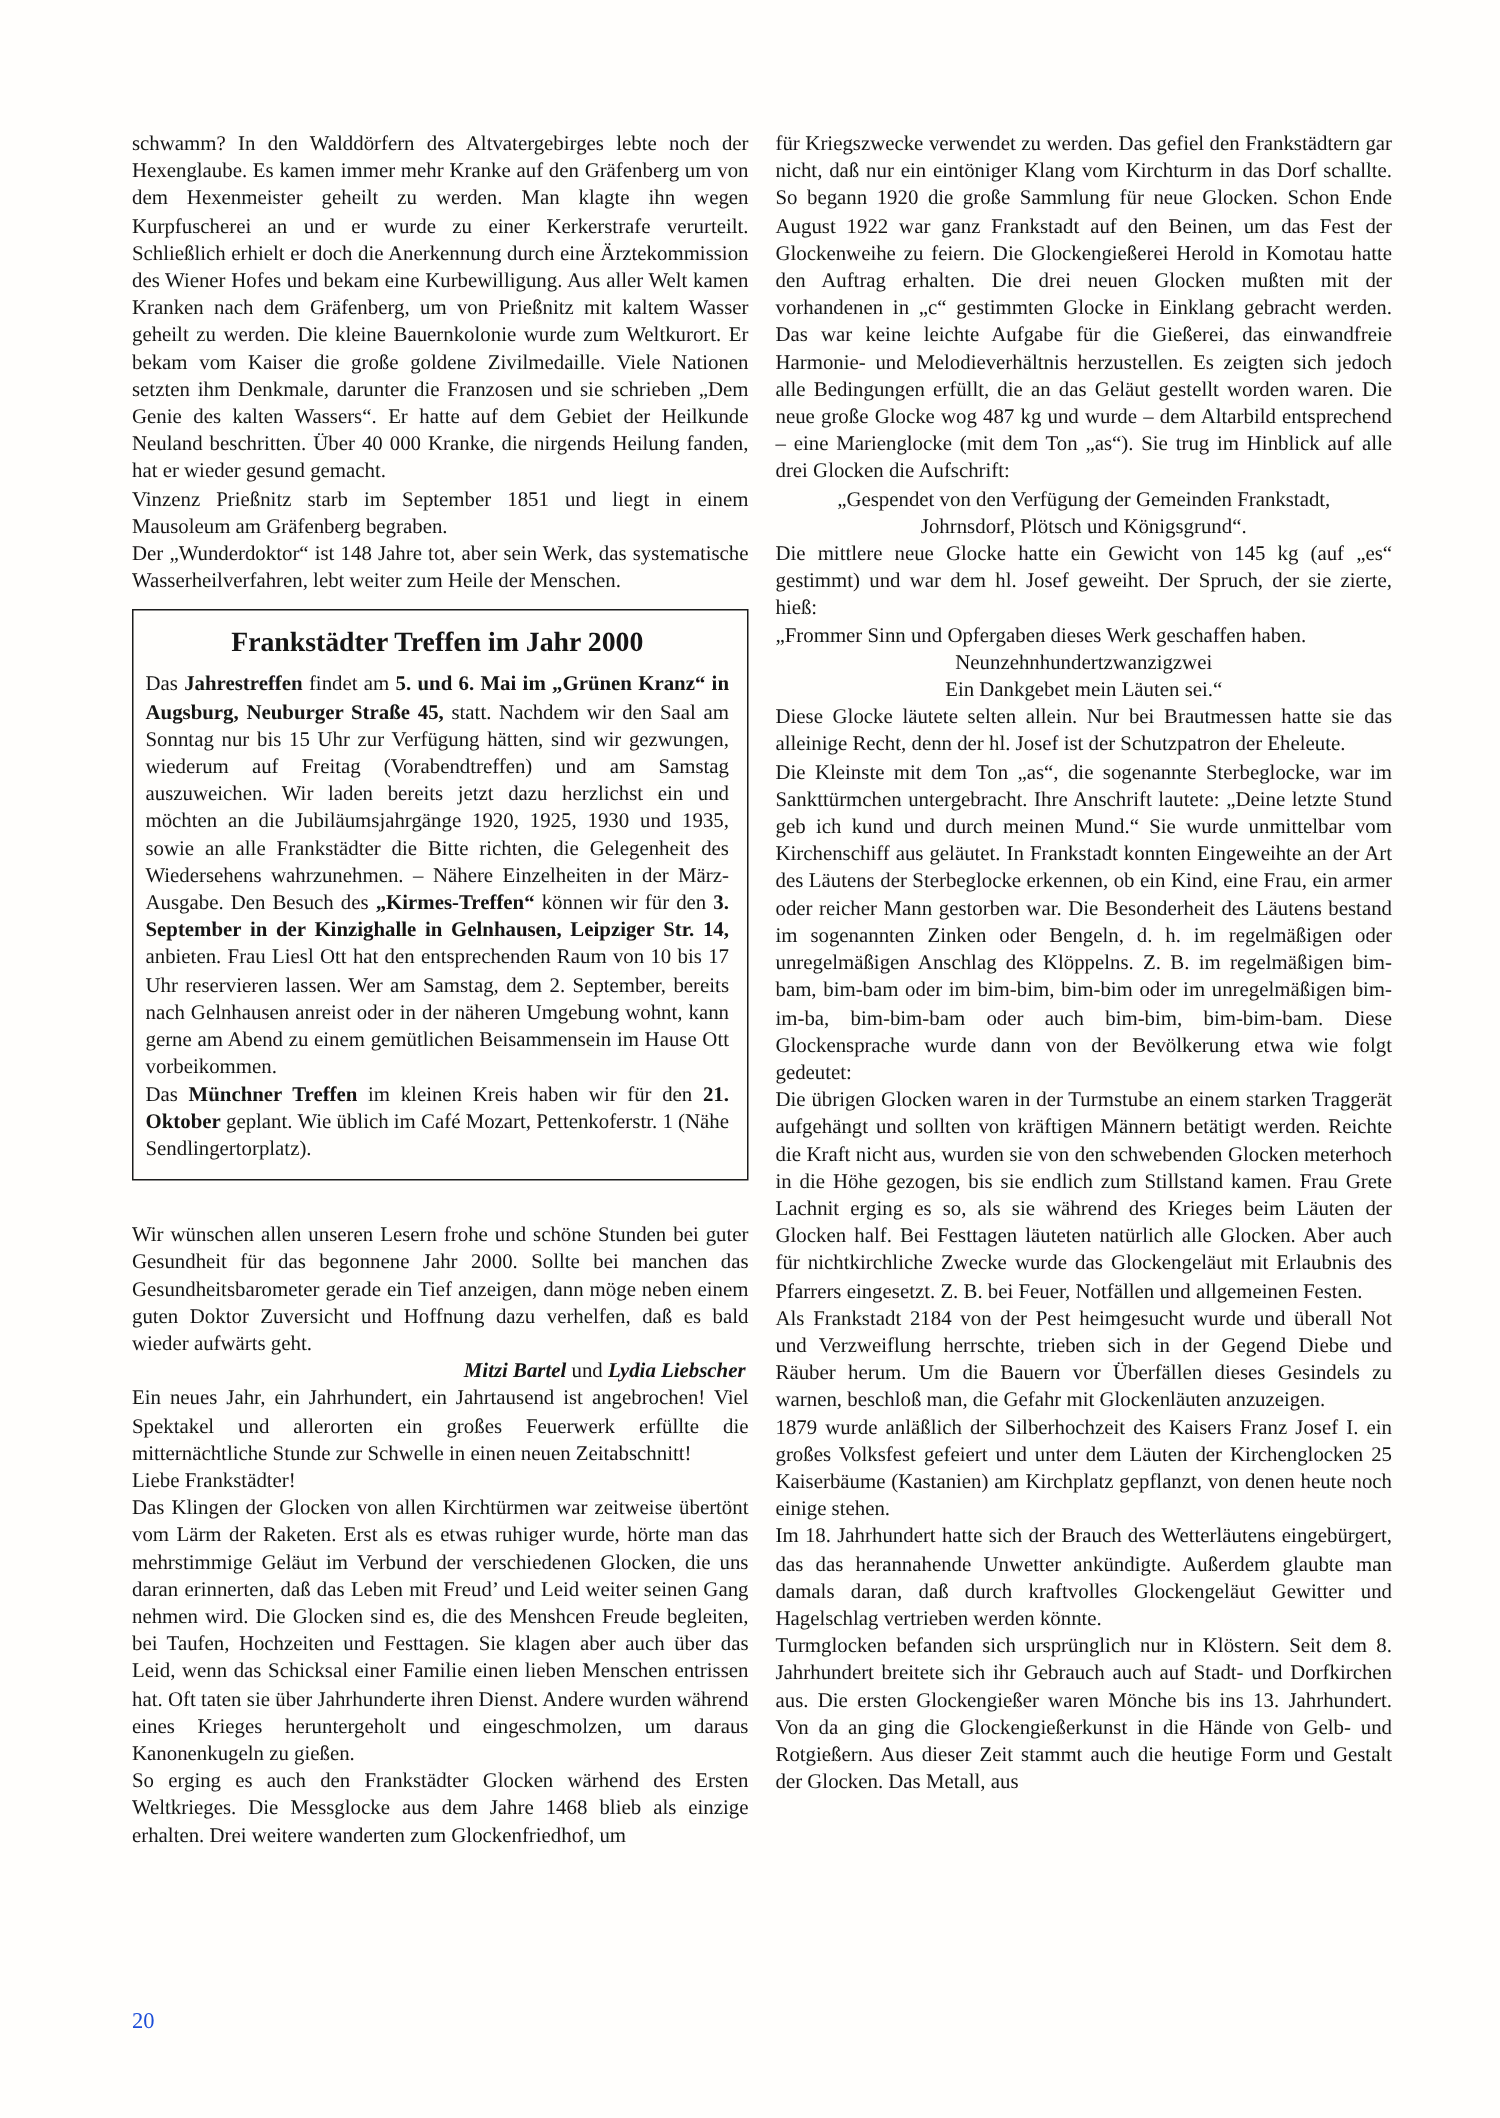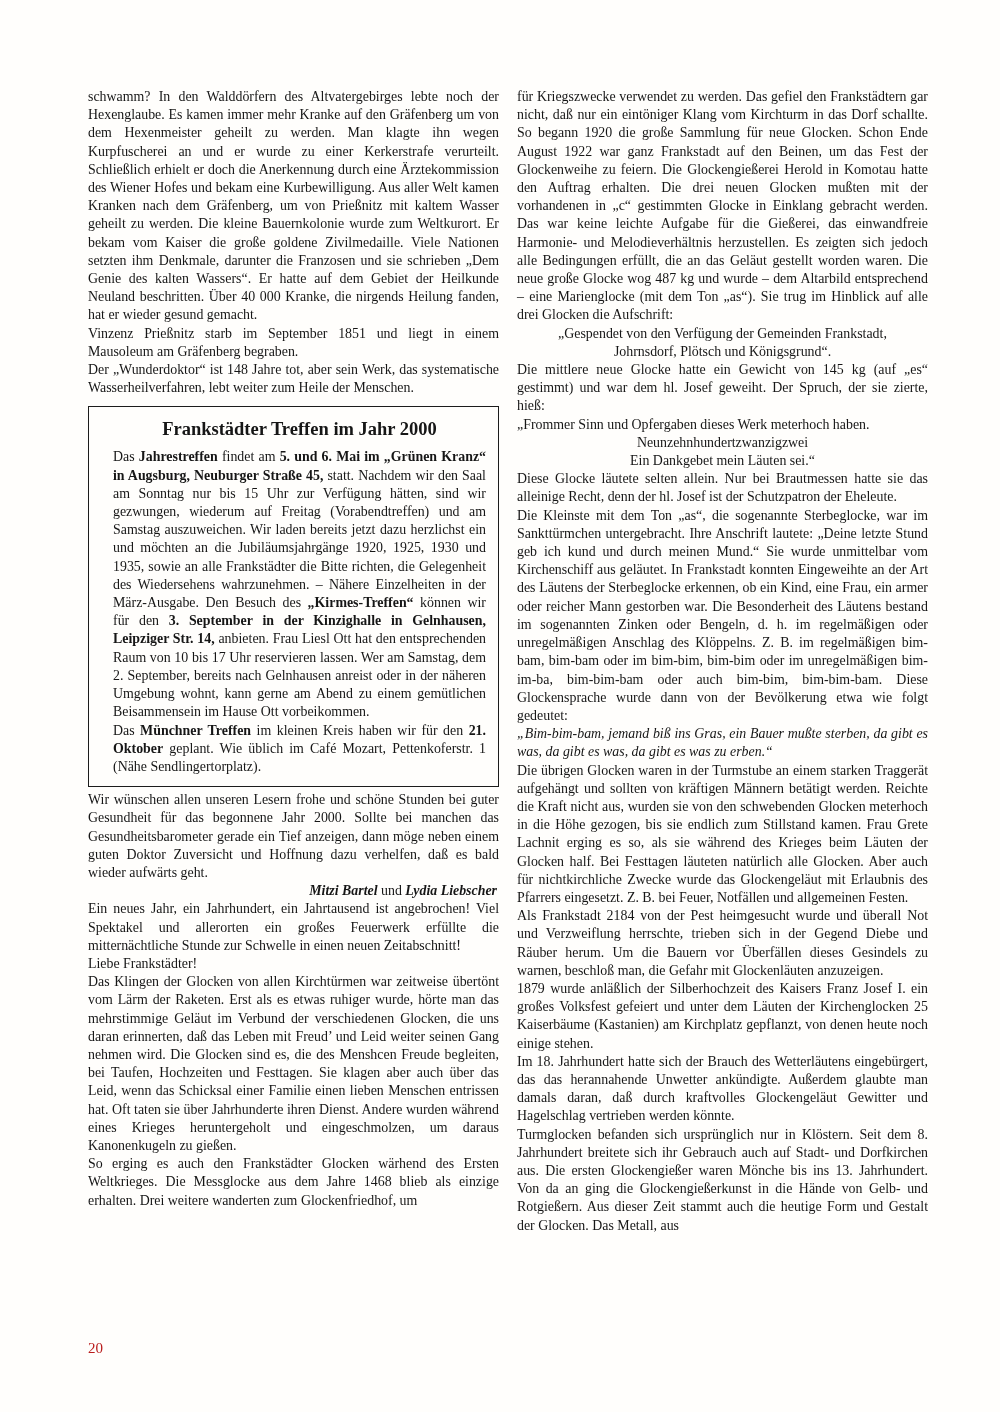--- a/index.html
+++ b/index.html
@@ -25,39 +25,39 @@
     font-size:13.9px;
     line-height:18.2px;
     text-align:justify;
     hyphens:auto;
     -webkit-hyphens:auto;
   }
   .b{font-weight:bold;}
   .i{font-style:italic;font-weight:bold;}
   .box{
     border:1.6px solid #1c1c1c;
-    margin:9px 0 4px 0;
-    padding:6px 12px 10px 24px;
+    margin:9px 0 28px 0;
+    padding:6px 12px 10px 8px;
   }
   .box-title{
     text-align:center;
     font-weight:bold;
     font-size:18.5px;
     line-height:24px;
     margin:4px 0 7px 0;
   }
   .sig{text-align:right;padding-right:2px;}
   .center{text-align:center;}
   .italic-para{font-style:italic;}
   .page-number{
     position:absolute;
     left:88px; top:1340px;
     font-size:15px;
     font-family:"Liberation Serif", serif;
-    color:#b91c1c;
+    color:#1d4ed8;
   }
 </style>
 </head>
 <body>
 
 <div class="page">
   <div class="columns">
 
     <div class="col">
       <p>schwamm? In den Walddörfern des Altvatergebirges lebte noch der Hexenglaube. Es kamen immer mehr Kranke auf den Gräfenberg um von dem Hexenmeister geheilt zu werden. Man klagte ihn wegen Kurpfuscherei an und er wurde zu einer Kerkerstrafe verurteilt. Schließlich erhielt er doch die Anerkennung durch eine Ärztekommission des Wiener Hofes und bekam eine Kurbewilligung. Aus aller Welt kamen Kranken nach dem Gräfenberg, um von Prießnitz mit kaltem Wasser geheilt zu werden. Die kleine Bauernkolonie wurde zum Weltkurort. Er bekam vom Kaiser die große goldene Zivilmedaille. Viele Nationen setzten ihm Denkmale, darunter die Franzosen und sie schrieben „Dem Genie des kalten Wassers“. Er hatte auf dem Gebiet der Heilkunde Neuland beschritten. Über 40 000 Kranke, die nirgends Heilung fanden, hat er wieder gesund gemacht.</p>
@@ -76,26 +76,25 @@
       <p>Liebe Frankstädter!</p>
       <p>Das Klingen der Glocken von allen Kirchtürmen war zeitweise übertönt vom Lärm der Raketen. Erst als es etwas ruhiger wurde, hörte man das mehrstimmige Geläut im Verbund der verschiedenen Glocken, die uns daran erinnerten, daß das Leben mit Freud’ und Leid weiter seinen Gang nehmen wird. Die Glocken sind es, die des Menshcen Freude begleiten, bei Taufen, Hochzeiten und Festtagen. Sie klagen aber auch über das Leid, wenn das Schicksal einer Familie einen lieben Menschen entrissen hat. Oft taten sie über Jahrhunderte ihren Dienst. Andere wurden während eines Krieges heruntergeholt und eingeschmolzen, um daraus Kanonenkugeln zu gießen.</p>
       <p>So erging es auch den Frankstädter Glocken wärhend des Ersten Weltkrieges. Die Messglocke aus dem Jahre 1468 blieb als einzige erhalten. Drei weitere wanderten zum Glockenfriedhof, um</p>
     </div>
 
     <div class="col">
       <p>für Kriegszwecke verwendet zu werden. Das gefiel den Frankstädtern gar nicht, daß nur ein eintöniger Klang vom Kirchturm in das Dorf schallte. So begann 1920 die große Sammlung für neue Glocken. Schon Ende August 1922 war ganz Frankstadt auf den Beinen, um das Fest der Glockenweihe zu feiern. Die Glockengießerei Herold in Komotau hatte den Auftrag erhalten. Die drei neuen Glocken mußten mit der vorhandenen in „c“ gestimmten Glocke in Einklang gebracht werden. Das war keine leichte Aufgabe für die Gießerei, das einwandfreie Harmonie- und Melodieverhältnis herzustellen. Es zeigten sich jedoch alle Bedingungen erfüllt, die an das Geläut gestellt worden waren. Die neue große Glocke wog 487 kg und wurde – dem Altarbild entsprechend – eine Marienglocke (mit dem Ton „as“). Sie trug im Hinblick auf alle drei Glocken die Aufschrift:</p>
       <p class="center">„Gespendet von den Verfügung der Gemeinden Frankstadt,</p>
       <p class="center">Johrnsdorf, Plötsch und Königsgrund“.</p>
       <p>Die mittlere neue Glocke hatte ein Gewicht von 145 kg (auf „es“ gestimmt) und war dem hl. Josef geweiht. Der Spruch, der sie zierte, hieß:</p>
-      <p>„Frommer Sinn und Opfergaben dieses Werk meterhoch haben.</p>
+      <p>„Frommer Sinn und Opfergaben dieses Werk geschaffen haben.</p>
       <p class="center">Neunzehnhundertzwanzigzwei</p>
       <p class="center">Ein Dankgebet mein Läuten sei.“</p>
       <p>Diese Glocke läutete selten allein. Nur bei Brautmessen hatte sie das alleinige Recht, denn der hl. Josef ist der Schutzpatron der Eheleute.</p>
       <p>Die Kleinste mit dem Ton „as“, die sogenannte Sterbeglocke, war im Sankttürmchen untergebracht. Ihre Anschrift lautete: „Deine letzte Stund geb ich kund und durch meinen Mund.“ Sie wurde unmittelbar vom Kirchenschiff aus geläutet. In Frankstadt konnten Eingeweihte an der Art des Läutens der Sterbeglocke erkennen, ob ein Kind, eine Frau, ein armer oder reicher Mann gestorben war. Die Besonderheit des Läutens bestand im sogenannten Zinken oder Bengeln, d. h. im regelmäßigen oder unregelmäßigen Anschlag des Klöppelns. Z. B. im regelmäßigen bim-bam, bim-bam oder im bim-bim, bim-bim oder im unregelmäßigen bim-im-ba, bim-bim-bam oder auch bim-bim, bim-bim-bam. Diese Glockensprache wurde dann von der Bevölkerung etwa wie folgt gedeutet:</p>
-      <p class="italic-para">„Bim-bim-bam, jemand biß ins Gras, ein Bauer mußte sterben, da gibt es was, da gibt es was, da gibt es was zu erben.“</p>
       <p>Die übrigen Glocken waren in der Turmstube an einem starken Traggerät aufgehängt und sollten von kräftigen Männern betätigt werden. Reichte die Kraft nicht aus, wurden sie von den schwebenden Glocken meterhoch in die Höhe gezogen, bis sie endlich zum Stillstand kamen. Frau Grete Lachnit erging es so, als sie während des Krieges beim Läuten der Glocken half. Bei Festtagen läuteten natürlich alle Glocken. Aber auch für nichtkirchliche Zwecke wurde das Glockengeläut mit Erlaubnis des Pfarrers eingesetzt. Z. B. bei Feuer, Notfällen und allgemeinen Festen.</p>
       <p>Als Frankstadt 2184 von der Pest heimgesucht wurde und überall Not und Verzweiflung herrschte, trieben sich in der Gegend Diebe und Räuber herum. Um die Bauern vor Überfällen dieses Gesindels zu warnen, beschloß man, die Gefahr mit Glockenläuten anzuzeigen.</p>
       <p>1879 wurde anläßlich der Silberhochzeit des Kaisers Franz Josef I. ein großes Volksfest gefeiert und unter dem Läuten der Kirchenglocken 25 Kaiserbäume (Kastanien) am Kirchplatz gepflanzt, von denen heute noch einige stehen.</p>
       <p>Im 18. Jahrhundert hatte sich der Brauch des Wetterläutens eingebürgert, das das herannahende Unwetter ankündigte. Außerdem glaubte man damals daran, daß durch kraftvolles Glockengeläut Gewitter und Hagelschlag vertrieben werden könnte.</p>
       <p>Turmglocken befanden sich ursprünglich nur in Klöstern. Seit dem 8. Jahrhundert breitete sich ihr Gebrauch auch auf Stadt- und Dorfkirchen aus. Die ersten Glockengießer waren Mönche bis ins 13. Jahrhundert. Von da an ging die Glockengießerkunst in die Hände von Gelb- und Rotgießern. Aus dieser Zeit stammt auch die heutige Form und Gestalt der Glocken. Das Metall, aus</p>
     </div>
 
   </div>
 
   <div class="page-number">20</div>

